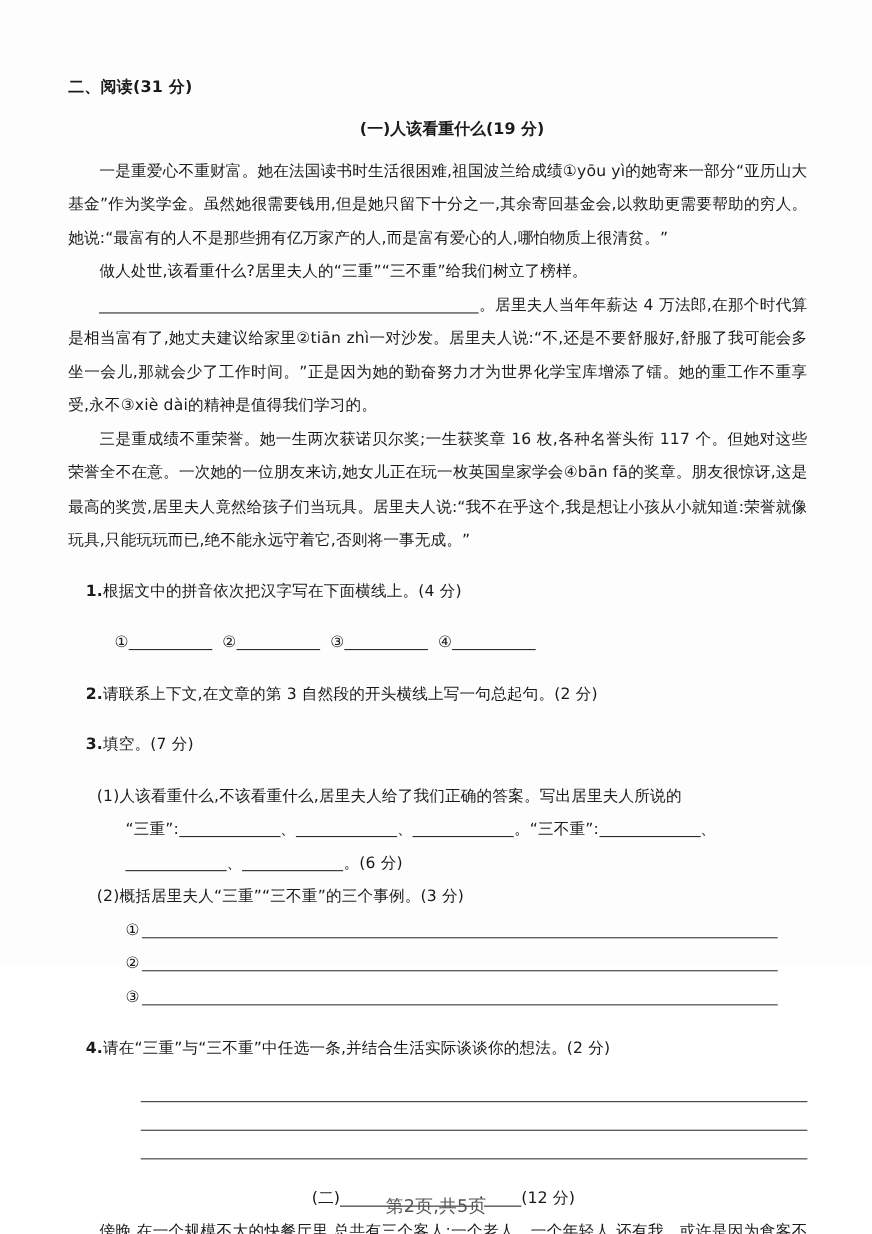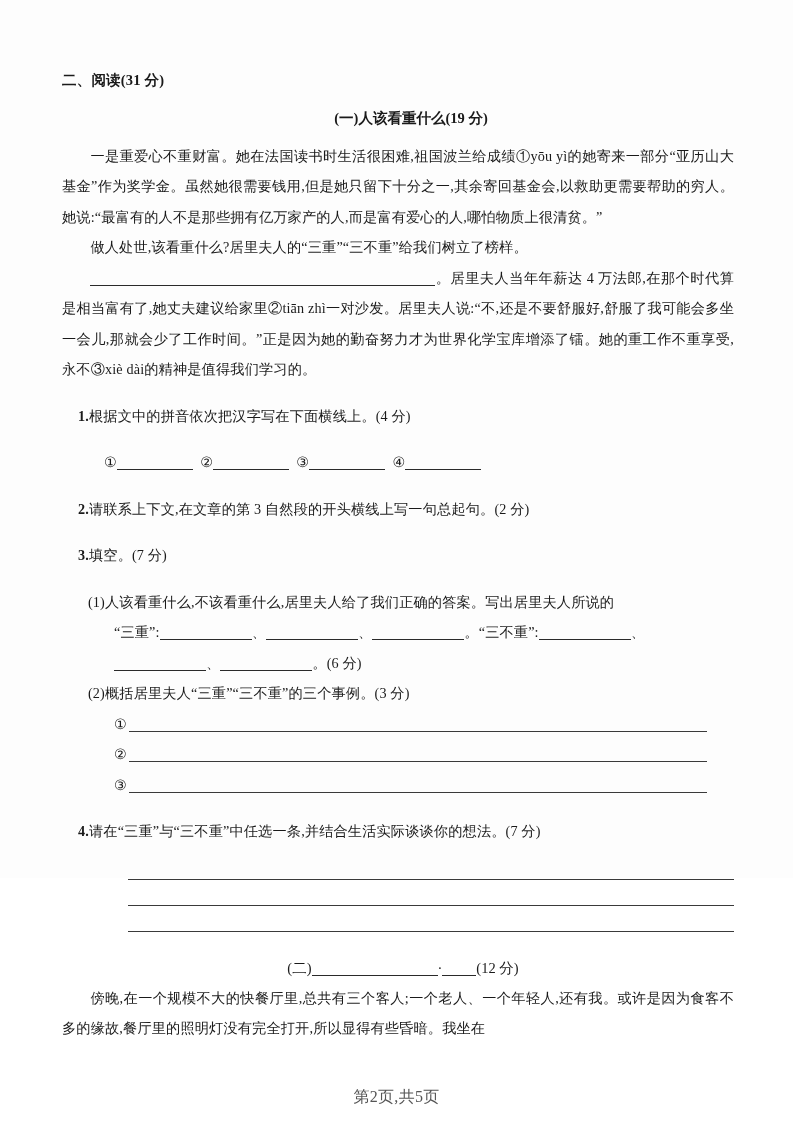--- a/index.html
+++ b/index.html
@@ -15,21 +15,20 @@
     color: #1a1a1a;
     overflow: hidden;
   }
 
   .page {
     position: absolute;
     left: 0; top: 0;
     width: 793px;
     height: 878px;
     background: #fdfdfd;
-    font-family: Liberation Serif, serif;
   }
 
   .content {
     position: absolute;
     left: 62px;
     top: 70px;
     width: 672px;
   }
 
   
@@ -150,20 +149,21 @@
     <div class="section-head">二、阅读(31 分)</div>
 
     <div class="article-title">(一)人该看重什么(19 分)</div>
 
     <p class="para">一是重爱心不重财富。她在法国读书时生活很困难,祖国波兰给成绩①yōu yì的她寄来一部分“亚历山大基金”作为奖学金。虽然她很需要钱用,但是她只留下十分之一,其余寄回基金会,以救助更需要帮助的穷人。她说:“最富有的人不是那些拥有亿万家产的人,而是富有爱心的人,哪怕物质上很清贫。”</p>
 
     <p class="para">做人处世,该看重什么?居里夫人的“三重”“三不重”给我们树立了榜样。</p>
 
     <p class="para"><span class="ul ul-top"></span><span>。居里夫人当年年薪达 4 万法郎,在那个时代算是相当富有了,她丈夫建议给家里②tiān zhì一对沙发。居里夫人说:“不,还是不要舒服好,舒服了我可能会多坐一会儿,那就会少了工作时间。”正是因为她的勤奋努力才为世界化学宝库增添了镭。她的重工作不重享受,永不③xiè dài的精神是值得我们学习的。</span></p>
 
+    <p class="para">三是重成绩不重荣誉。她一生两次获诺贝尔奖;一生获奖章 16 枚,各种名誉头衔 117 个。但她对这些荣誉全不在意。一次她的一位朋友来访,她女儿正在玩一枚英国皇家学会④bān fā的奖章。朋友很惊讶,这是最高的奖赏,居里夫人竟然给孩子们当玩具。居里夫人说:“我不在乎这个,我是想让小孩从小就知道:荣誉就像玩具,只能玩玩而已,绝不能永远守着它,否则将一事无成。”</p>
 
     <div class="q"><span class="q-num">1.</span><span>根据文中的拼音依次把汉字写在下面横线上。(4 分)</span></div>
 
     <div class="q hang"><span class="circ">①</span><span class="ul ul-q1"></span>&nbsp;&nbsp;<span class="circ">②</span><span class="ul ul-q1"></span>&nbsp;&nbsp;<span class="circ">③</span><span class="ul ul-q1"></span>&nbsp;&nbsp;<span class="circ">④</span><span class="ul ul-q1"></span></div>
 
     <div class="q"><span class="q-num">2.</span><span>请联系上下文,在文章的第 3 自然段的开头横线上写一句总起句。(2 分)</span></div>
 
     <div class="q"><span class="q-num">3.</span><span>填空。(7 分)</span></div>
 
     <div class="sub-q"><span>(1)</span><span>人该看重什么,不该看重什么,居里夫人给了我们正确的答案。写出居里夫人所说的</span></div>
@@ -173,21 +173,21 @@
     <div class="sub-q indent2"><span class="ul ul-s3"></span>、<span class="ul ul-s3"></span>。<span>(6 分)</span></div>
 
     <div class="sub-q"><span>(2)</span><span>概括居里夫人“三重”“三不重”的三个事例。(3 分)</span></div>
 
     <div class="numbered-line"><span class="circ">①</span><span class="rule"></span></div>
 
     <div class="numbered-line"><span class="circ">②</span><span class="rule"></span></div>
 
     <div class="numbered-line"><span class="circ">③</span><span class="rule"></span></div>
 
-    <div class="q"><span class="q-num">4.</span><span>请在“三重”与“三不重”中任选一条,并结合生活实际谈谈你的想法。(7 分)</span></div>
+    <div class="q"><span class="q-num">4.</span><span>请在“三重”与“三不重”中任选一条,并结合生活实际谈谈你的想法。(2 分)</span></div>
 
     <div class="gap-md"></div>
     <div class="answer-line"></div>
     <div class="gap-md"></div>
     <div class="gap-sm"></div>
     <div class="answer-line"></div>
     <div class="gap-md"></div>
     <div class="gap-sm"></div>
     <div class="answer-line"></div>
 

